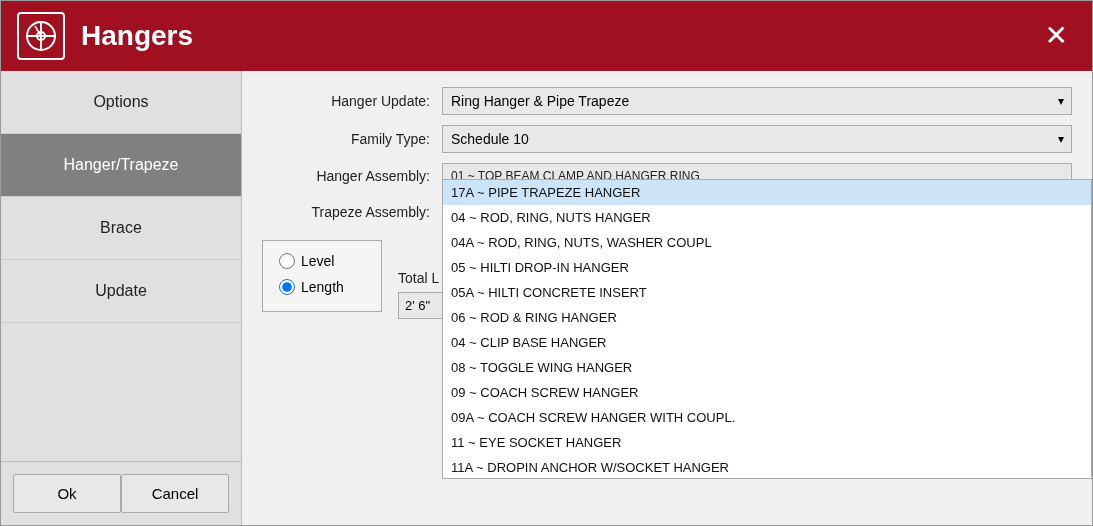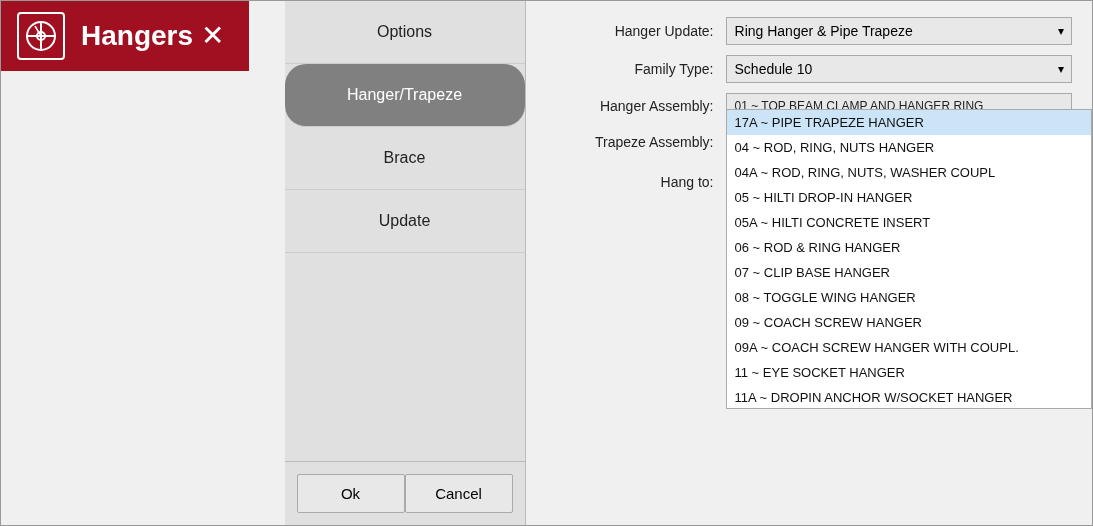--- a/index.html
+++ b/index.html
@@ -10,21 +10,21 @@
       width: 1093px;
       height: 526px;
       overflow: hidden;
     }
     .dialog {
       width: 1093px;
       height: 526px;
       background: #f0f0f0;
       border: 1px solid #999;
       display: flex;
-      flex-direction: row;
+      flex-direction: column;
     }
     
     .title-bar {
       background: #a01020;
       color: white;
       display: flex;
       align-items: center;
       padding: 0 16px;
       height: 70px;
       flex-shrink: 0;
@@ -65,34 +65,32 @@
       overflow: hidden;
     }
     
     .sidebar {
       width: 241px;
       background: #e0e0e0;
       display: flex;
       flex-direction: column;
       flex-shrink: 0;
       border-right: 1px solid #bbb;
-      margin-left: 36px;
     }
     .sidebar-item {
       padding: 22px 16px;
       font-size: 16px;
       cursor: pointer;
       border-bottom: 1px solid #ccc;
       text-align: center;
       color: #222;
     }
     .sidebar-item.active {
       background: #808080;
       color: white;
-      border-radius: 21px;
     }
     .sidebar-footer {
       margin-top: auto;
       display: flex;
       gap: 0;
       padding: 12px;
       border-top: 1px solid #bbb;
     }
     .footer-btn {
       flex: 1;
@@ -303,30 +301,29 @@
         <div class="trapeze-selected form-control">17A  ~  PIPE TRAPEZE HANGER</div>
       </div>
 
       <div class="dropdown-list">
         <div class="dropdown-list-item selected">17A  ~  PIPE TRAPEZE HANGER</div>
         <div class="dropdown-list-item">04  ~  ROD, RING, NUTS HANGER</div>
         <div class="dropdown-list-item">04A  ~  ROD, RING, NUTS, WASHER COUPL</div>
         <div class="dropdown-list-item">05  ~  HILTI DROP-IN HANGER</div>
         <div class="dropdown-list-item">05A  ~  HILTI CONCRETE INSERT</div>
         <div class="dropdown-list-item">06  ~  ROD &amp; RING HANGER</div>
-        <div class="dropdown-list-item">07  ~  CLIP BASE HANGER</div>
+        <div class="dropdown-list-item">04  ~  CLIP BASE HANGER</div>
         <div class="dropdown-list-item">08  ~  TOGGLE WING HANGER</div>
         <div class="dropdown-list-item">09  ~  COACH SCREW HANGER</div>
         <div class="dropdown-list-item">09A  ~  COACH SCREW HANGER WITH COUPL.</div>
         <div class="dropdown-list-item">11  ~  EYE SOCKET HANGER</div>
         <div class="dropdown-list-item">11A  ~  DROPIN ANCHOR W/SOCKET HANGER</div>
       </div>
 
       <div class="hang-section">
-        <span class="hang-label">Hang to:</span>
         <div class="hang-options-box">
           <div class="radio-row">
             <input type="radio" name="hang_to" value="level" style="">
             <label>Level</label>
           </div>
           <div class="radio-row">
             <input type="radio" name="hang_to" value="length" checked="" style="">
             <label>Length</label>
           </div>
         </div>

